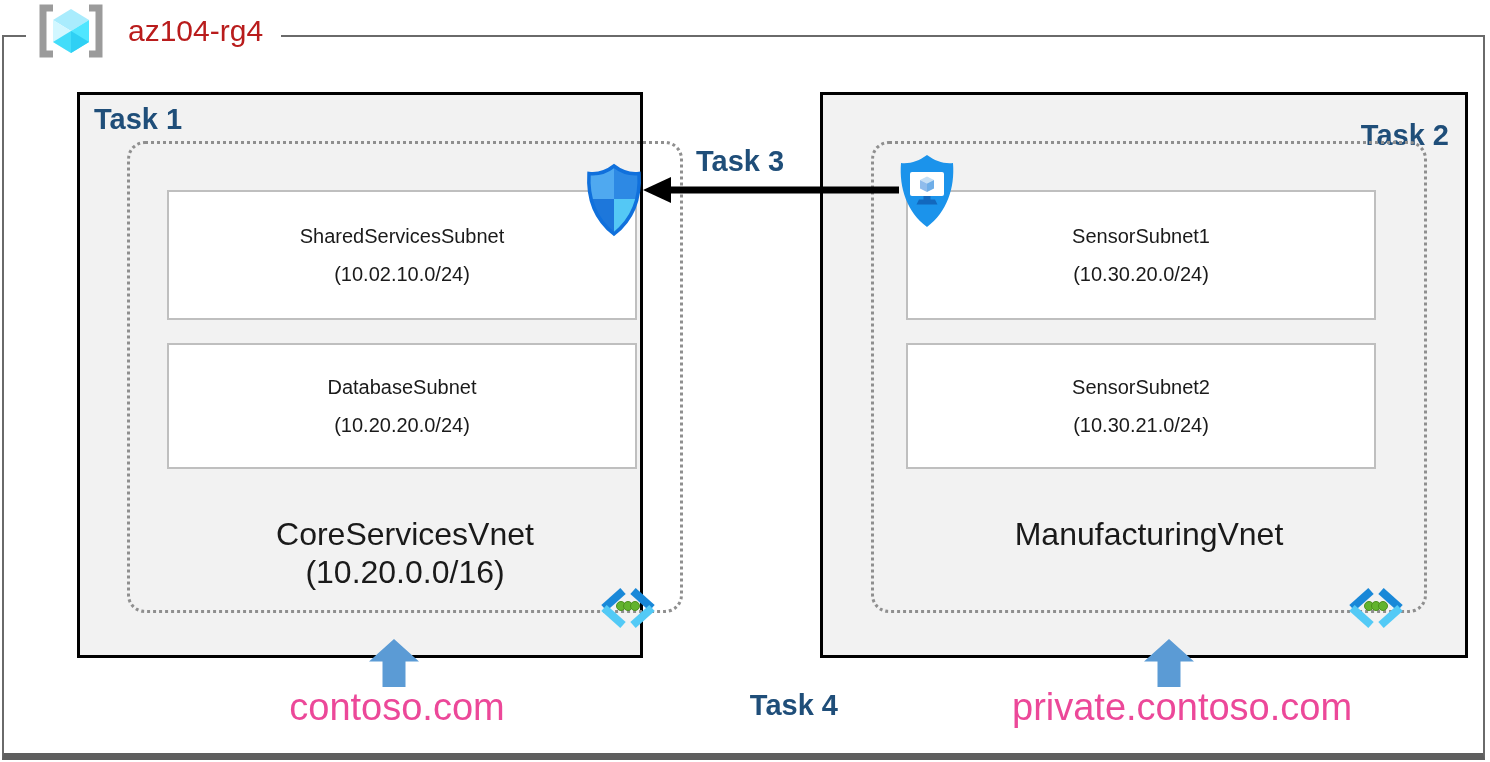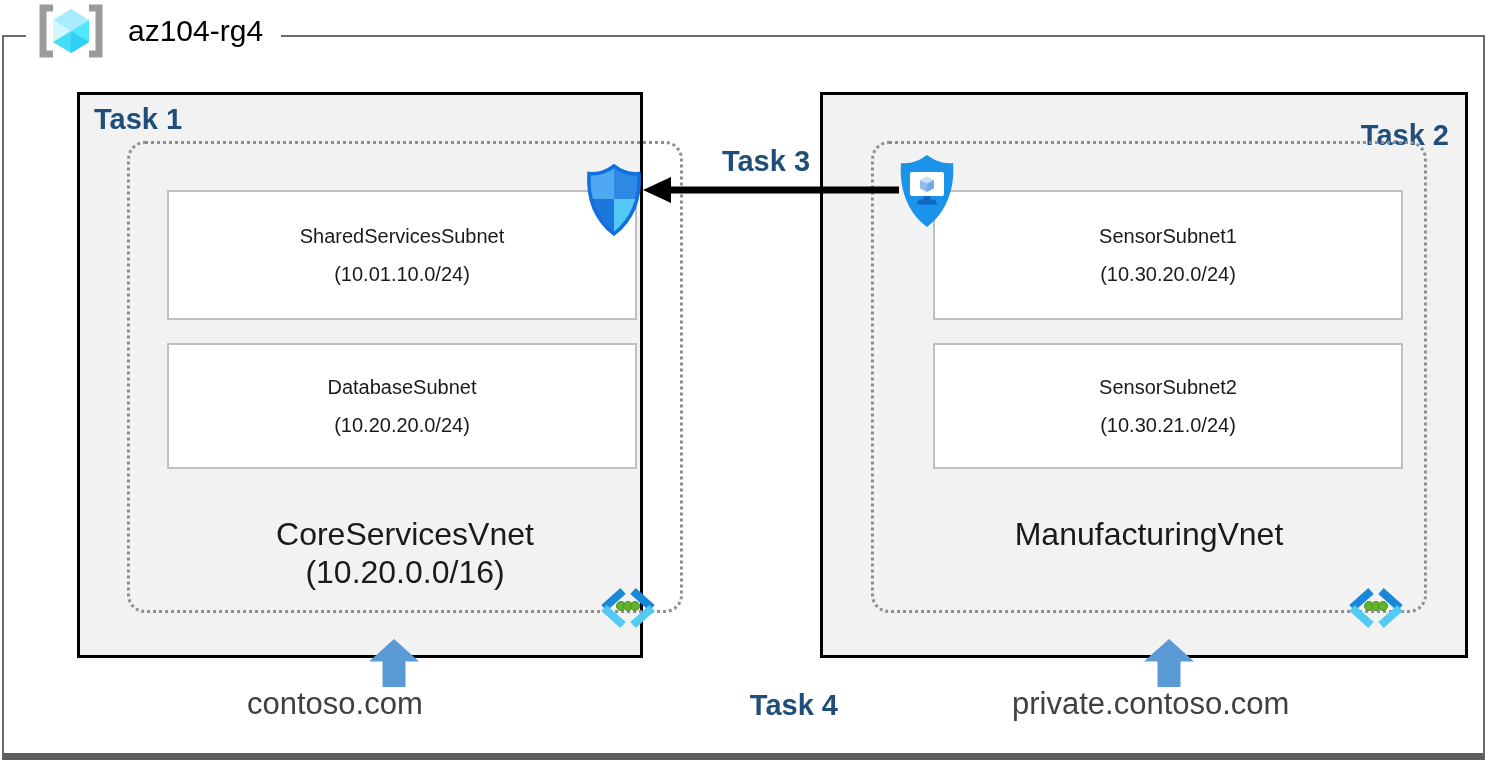--- a/index.html
+++ b/index.html
@@ -9,21 +9,21 @@
   }
   
   .rg-frame{
     position:absolute;left:2px;top:35px;width:1483px;height:725px;box-sizing:border-box;
     border:2px solid #6a6a6a;border-bottom:7px solid #5e5e5e;
   }
   .rg-legend{
     position:absolute;left:26px;top:0;height:62px;display:flex;align-items:center;gap:22px;
     background:#fff;padding:0 18px 0 10px;z-index:5;
   }
-  .rg-title{font-size:30px;color:#000000;}
+  .rg-title{font-size:30px;color:#b91c1c;}
   
   .task-box{
     position:absolute;top:92px;width:566px;height:566px;box-sizing:border-box;
     background:#f2f2f2;border:3px solid #000;
   }
   .task-box.left{left:77px;}
   .task-box.right{left:820px;width:648px;}
   .task-label{font-size:29px;font-weight:bold;color:#1f4e79;}
   .task-label.corner-left{position:absolute;left:14px;top:8px;}
   .task-label.corner-right{position:absolute;right:16px;top:24px;}
@@ -33,48 +33,48 @@
     border:3px dotted #8f8f8f;border-radius:18px;
   }
   .task-box.right .vnet-boundary{left:48px;}
   
   .subnet-box{
     position:absolute;width:470px;box-sizing:border-box;background:#fff;border:2px solid #bfbfbf;
     display:flex;flex-direction:column;justify-content:center;align-items:center;
     text-align:center;font-size:20px;line-height:38px;
   }
   .task-box.left .subnet-box{left:87px;}
-  .task-box.right .subnet-box{left:110px;}
+  .task-box.right .subnet-box{left:83px;}
   .subnet-box.first{top:95px;height:130px;}
   .subnet-box.second{top:248px;height:126px;}
   
   .vnet-caption{
     position:absolute;top:420px;width:556px;text-align:center;
     font-size:32px;line-height:38px;
   }
   .task-box.left .vnet-caption{left:47px;}
   .task-box.right .vnet-caption{left:48px;}
   
   .vnet-icon{position:absolute;width:66px;height:46px;}
   .task-box.left .vnet-icon{left:515px;top:490px;}
   .task-box.right .vnet-icon{left:520px;top:490px;}
   
   .nsg-icon{position:absolute;left:584px;top:162px;width:60px;height:76px;z-index:6;}
   .bastion-icon{position:absolute;left:897px;top:152px;width:60px;height:78px;z-index:6;}
   
   .peer-arrow{position:absolute;left:641px;top:175px;z-index:4;}
-  .task3-label{position:absolute;left:696px;top:145px;width:140px;text-align:center;z-index:4;}
+  .task3-label{position:absolute;left:696px;top:145px;width:140px;z-index:4;}
   
   .up-arrow{
     position:absolute;width:50px;height:48px;background:#5b9bd5;z-index:6;
     clip-path:polygon(50% 0,100% 47%,73% 47%,73% 100%,27% 100%,27% 47%,0 47%);
   }
   .up-arrow.left{left:369px;top:639px;}
   .up-arrow.right{left:1144px;top:639px;}
-  .dns-label{position:absolute;top:686px;font-size:31px;color:#404040;}
+  .dns-label{position:absolute;top:686px;text-align:center;font-size:38px;color:#ec4899;}
   .dns-label.left{left:247px;width:300px;}
   .dns-label.right{left:1012px;width:320px;}
   .task4-label{position:absolute;left:698px;top:689px;width:140px;text-align:right;}
 </style>
 </head>
 <body>
 
 <div class="canvas">
 
   <div class="rg-frame"></div>
@@ -90,21 +90,21 @@
       <polygon points="35,27 17,38 35,49" fill="#43ddfa"></polygon>
     </svg>
     <span class="rg-title">az104-rg4</span>
   </div>
 
   <div class="task-box left">
     <div class="task-label corner-left">Task 1</div>
     <div class="vnet-boundary"></div>
     <div class="subnet-box first">
       <div>SharedServicesSubnet</div>
-      <div>(10.01.10.0/24)</div>
+      <div>(10.02.10.0/24)</div>
     </div>
     <div class="subnet-box second">
       <div>DatabaseSubnet</div>
       <div>(10.20.20.0/24)</div>
     </div>
     <div class="vnet-caption">
       <div>CoreServicesVnet</div>
       <div>(10.20.0.0/16)</div>
     </div>
     <svg class="vnet-icon" viewBox="0 0 66 46">

